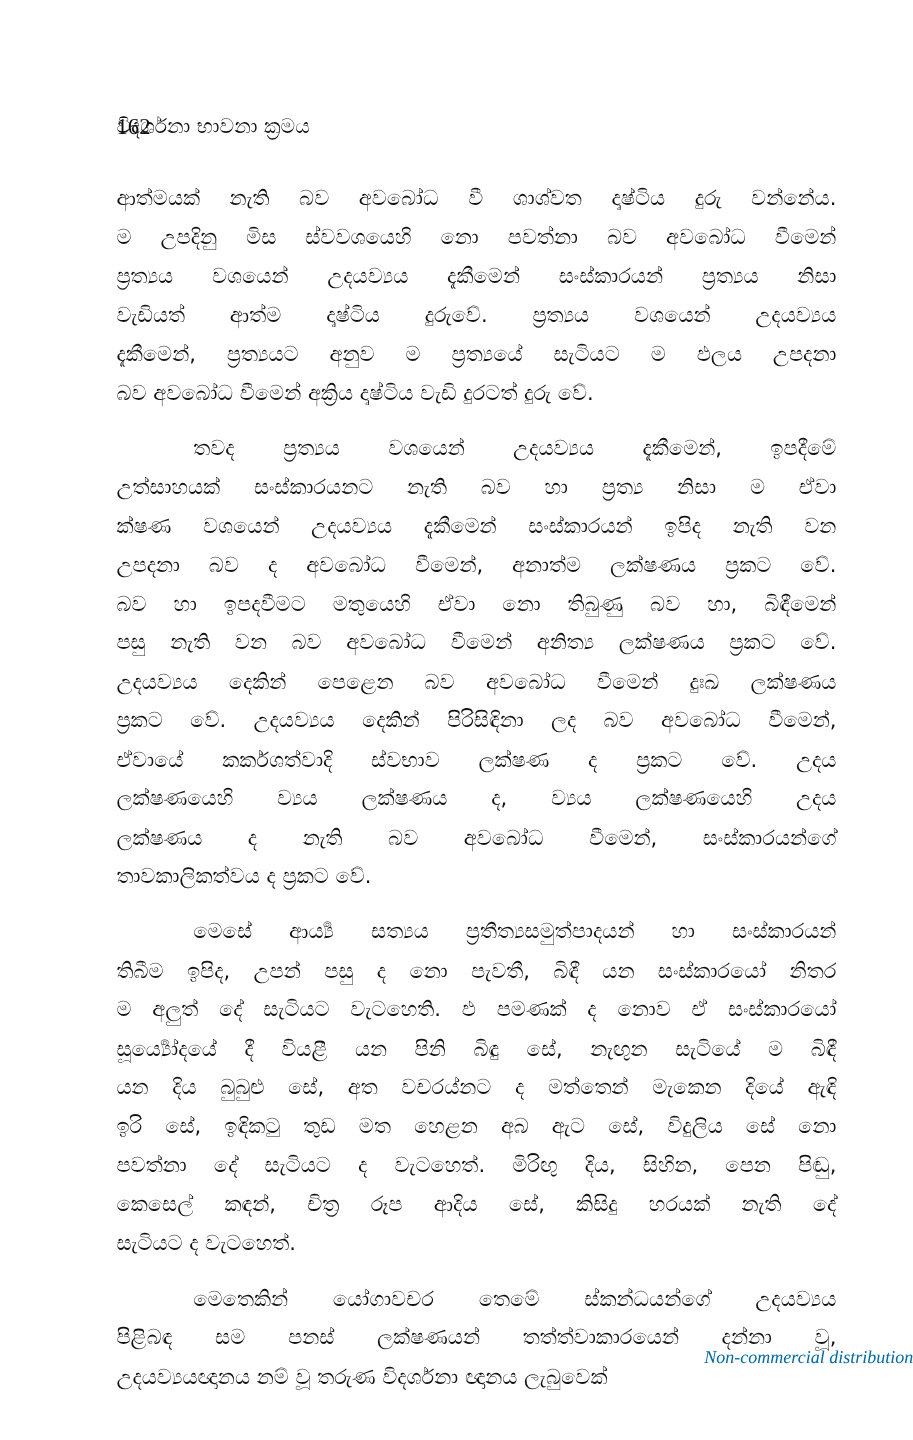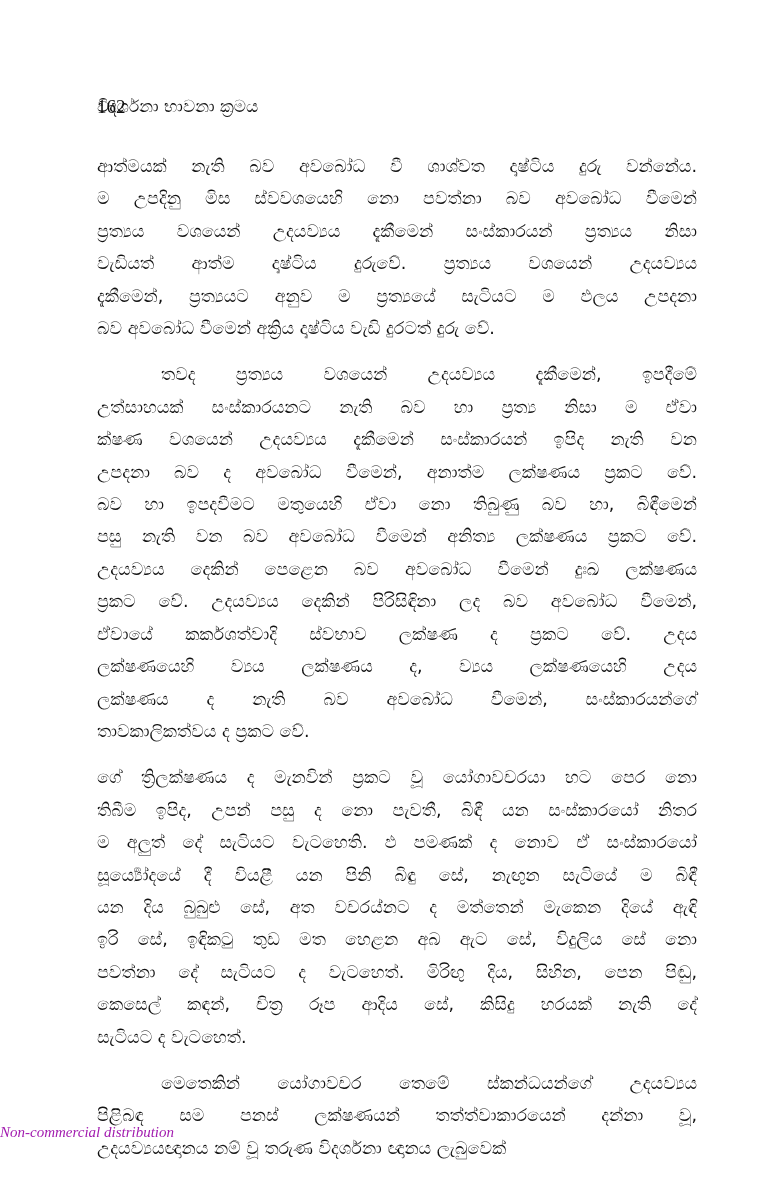--- a/index.html
+++ b/index.html
@@ -10,23 +10,23 @@
   .page-number { position: absolute; left: 0; top: 0; font-family: "Liberation Serif", serif;
                  font-size: 19px; }
   .running-title { position: absolute; left: 0; right: 0; top: 0; text-align: left;
                    font-size: 17px; }
   .body-text { position: absolute; left: 97px; top: 150px; width: 600px; }
   .para { margin: 0 0 14px 0; font-size: 17.5px; line-height: 32.4px;
           text-align: justify; text-align-last: left; }
   .para .line { display: block; text-align: justify; text-align-last: justify; white-space: nowrap; }
   .para .line.last { text-align-last: left; }
   .para.indent .line.first { text-indent: 64px; }
-  .footer { position: absolute; top: 1124px; left: 0; width: 761px; text-align: left;
+  .footer { position: absolute; top: 1124px; left: 0; width: 761px; text-align: right;
             font-family: "Liberation Serif", serif; font-style: italic; font-size: 15px;
-            color: #a21caf; }
+            color: #0369a1; }
 </style>
 </head>
 <body>
 
 <div class="page">
   <div class="header">
     <span class="page-number">162</span>
     <div class="running-title">විදර්ශනා භාවනා ක්‍රමය</div>
   </div>
 
@@ -47,21 +47,21 @@
         <span class="line">බව හා ඉපදවීමට මතුයෙහි ඒවා නො තිබුණු බව හා, බිඳීමෙන්</span>
         <span class="line">පසු නැති වන බව අවබෝධ වීමෙන් අනිත්‍ය ලක්ෂණය ප්‍රකට වේ.</span>
         <span class="line">උදයව්‍යය දෙකින් පෙළෙන බව අවබෝධ වීමෙන් දුඃඛ ලක්ෂණය</span>
         <span class="line">ප්‍රකට වේ.  උදයව්‍යය දෙකින් පිරිසිඳිනා ලද බව අවබෝධ වීමෙන්,</span>
         <span class="line">ඒවායේ කර්කශත්වාදි ස්වභාව ලක්ෂණ ද ප්‍රකට වේ.  උදය</span>
         <span class="line">ලක්ෂණයෙහි ව්‍යය ලක්ෂණය ද, ව්‍යය ලක්ෂණයෙහි උදය</span>
         <span class="line">ලක්ෂණය ද නැති බව අවබෝධ වීමෙන්, සංස්කාරයන්ගේ</span>
         <span class="line last">තාවකාලිකත්වය ද ප්‍රකට වේ.</span>
       </p>
       <p class="para indent">
-        <span class="line">ගේ ත්‍රිලක්ෂණය ද මැනවින් ප්‍රකට වූ යෝගාවචරයා හට පෙර නො</span>
+        <span class="line first">මෙසේ ආර්‍ය්‍ය සත්‍යය ප්‍රතීත්‍යසමුත්පාදයන් හා සංස්කාරයන්</span>
         <span class="line">තිබීම ඉපිද, උපන් පසු ද නො පැවතී, බිඳී යන සංස්කාරයෝ නිතර</span>
         <span class="line">ම අලුත් දේ සැටියට වැටහෙති.  ඵ පමණක් ද නොව ඒ සංස්කාරයෝ</span>
         <span class="line">සූර්‍ය්‍යෝදයේ දී වියළී යන පිනි බිඳු සේ, නැඟුන සැටියේ ම බිඳී</span>
         <span class="line">යන දිය බුබුළු සේ, අත වචරය්නට ද මත්තෙන් මැකෙන දියේ ඇඳි</span>
         <span class="line">ඉරි සේ, ඉඳිකටු තුඩ මත හෙළන අබ ඇට සේ, විදුලිය සේ නො</span>
         <span class="line">පවත්නා දේ සැටියට ද වැටහෙත්.  මිරිඟු දිය, සිහින, පෙන පිඬු,</span>
         <span class="line">කෙසෙල් කඳන්, චිත්‍ර රූප ආදිය සේ, කිසිදු හරයක් නැති දේ</span>
         <span class="line last">සැටියට ද වැටහෙත්.</span>
       </p>
       <p class="para indent">

